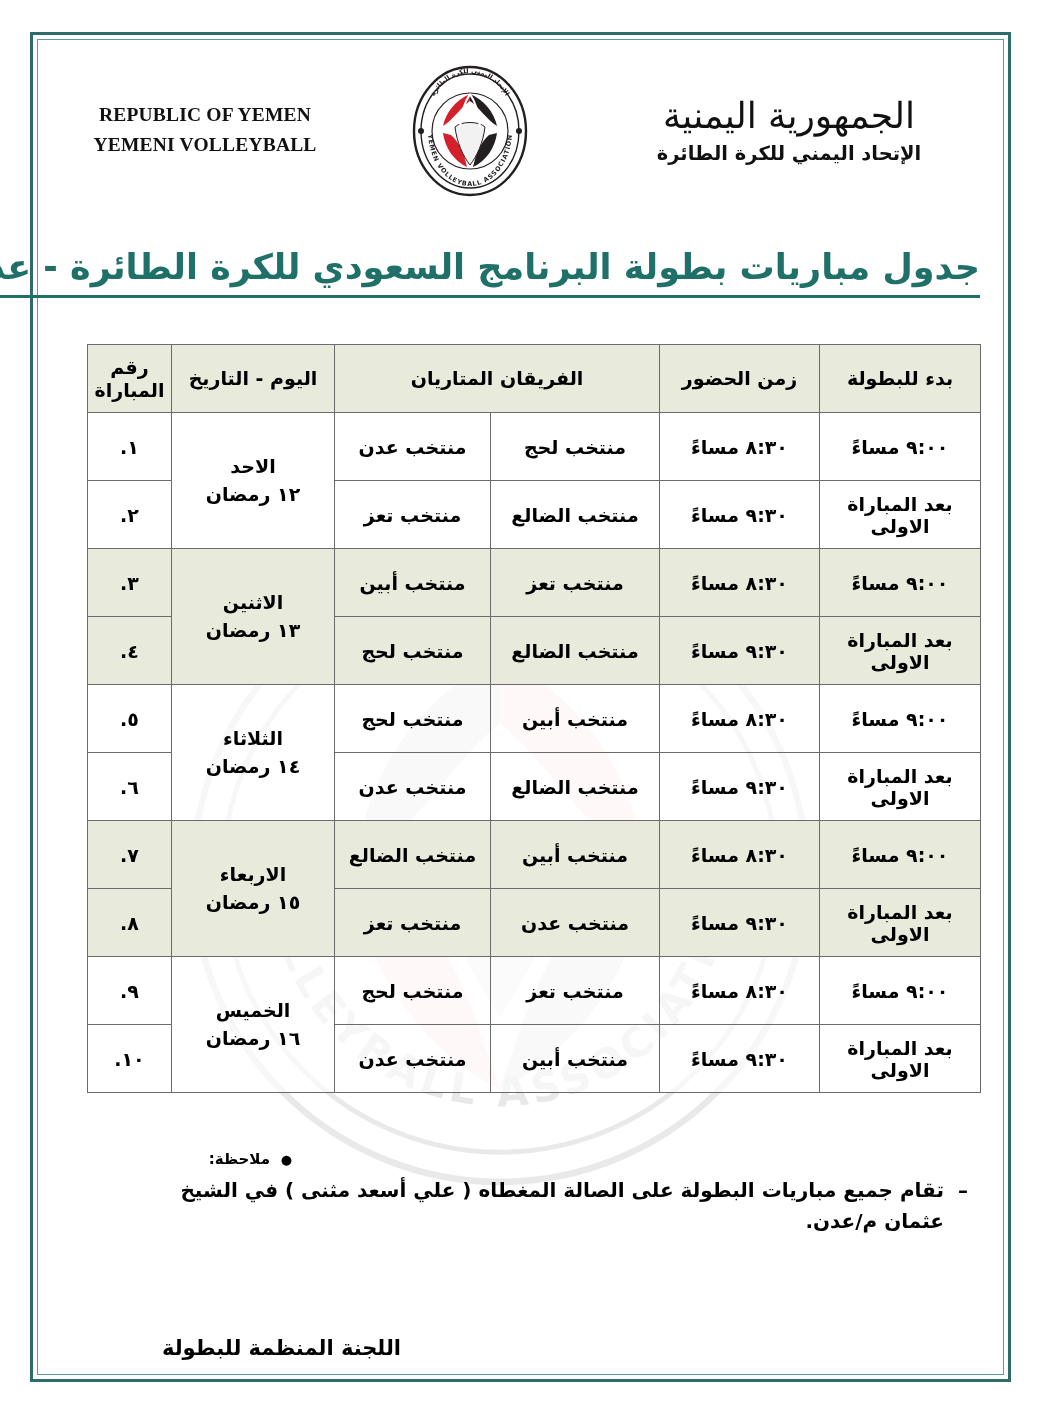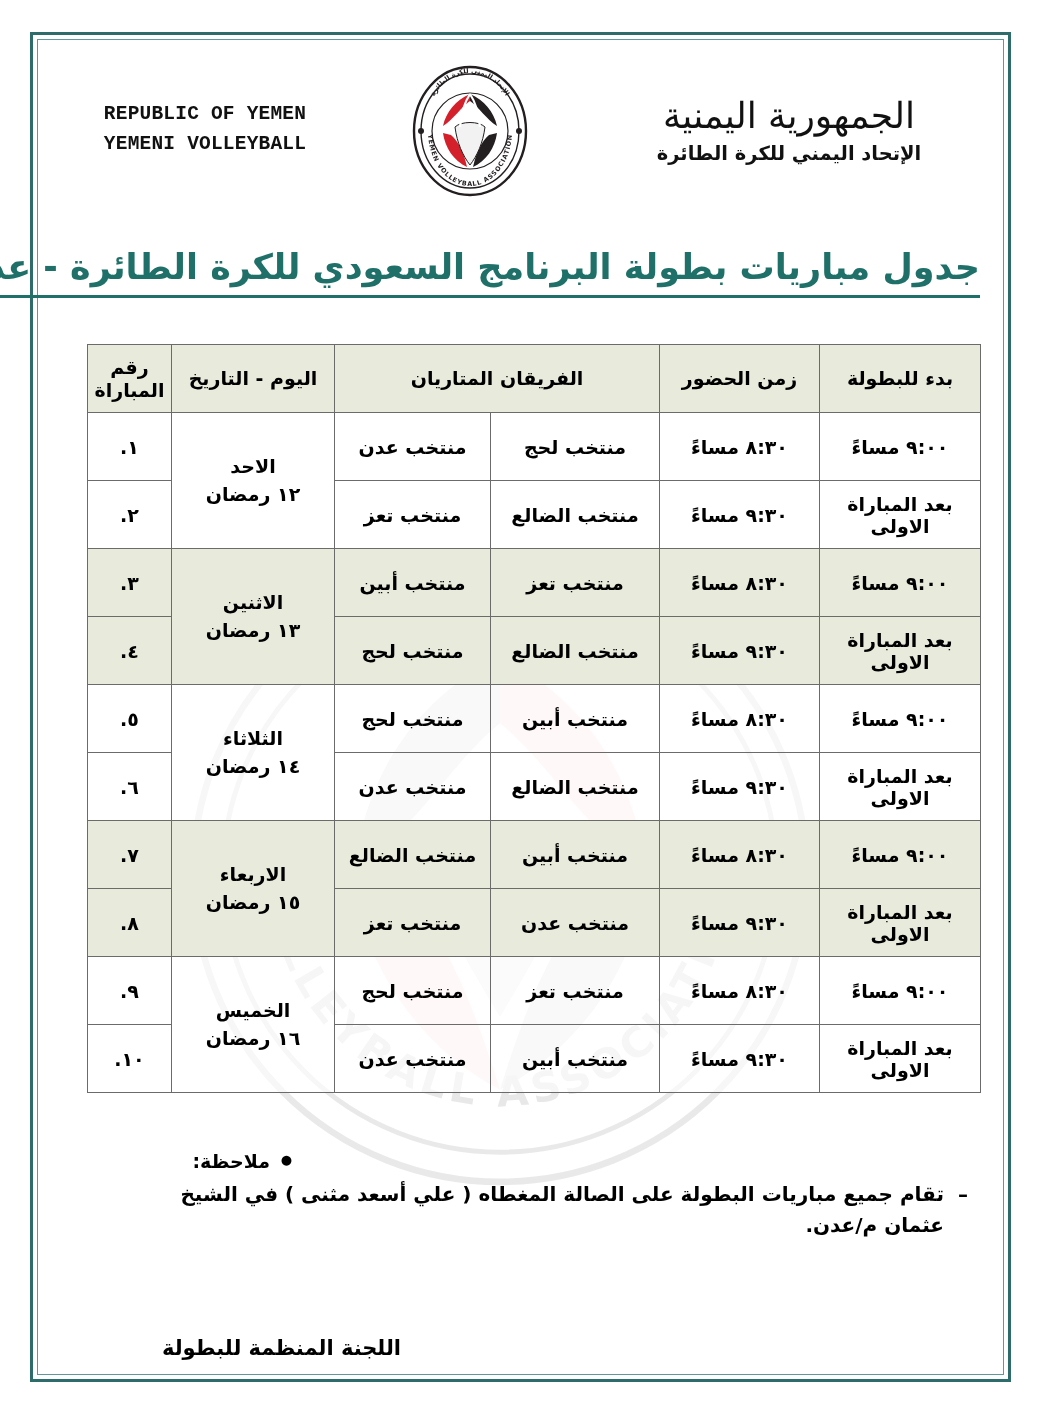--- a/index.html
+++ b/index.html
@@ -50,21 +50,21 @@
     position: absolute;
     left: 45px; top: 60px;
     width: 950px; height: 140px;
     display: flex;
     align-items: center;
     direction: ltr;
   }
   .hdr-en {
     width: 330px;
     text-align: center;
-    font-family: Liberation Mono, monospace;
+    font-family: Liberation Serif, serif;
     font-weight: bold;
     font-size: 19.5px;
     line-height: 1.52;
     letter-spacing: 0.2px;
     color: #111;
     padding-right: 10px;
   }
   .hdr-logo {
     width: 190px;
     display: flex;
@@ -161,21 +161,21 @@
   .notes {
     position: absolute;
     left: 120px; top: 1150px;
     width: 850px;
     text-align: right;
     direction: rtl;
     font-family: "DejaVu Sans", sans-serif;
     color: #000;
   }
   .note-title {
-    font-size: 19px;
+    font-size: 15px;
     font-weight: bold;
     margin: 0 0 7px 0;
     padding-right: 700px;
     position: relative;
   }
   .note-title::before {
     content: "\25CF";
     position: absolute;
     right: 678px;
     font-size: 13px;

